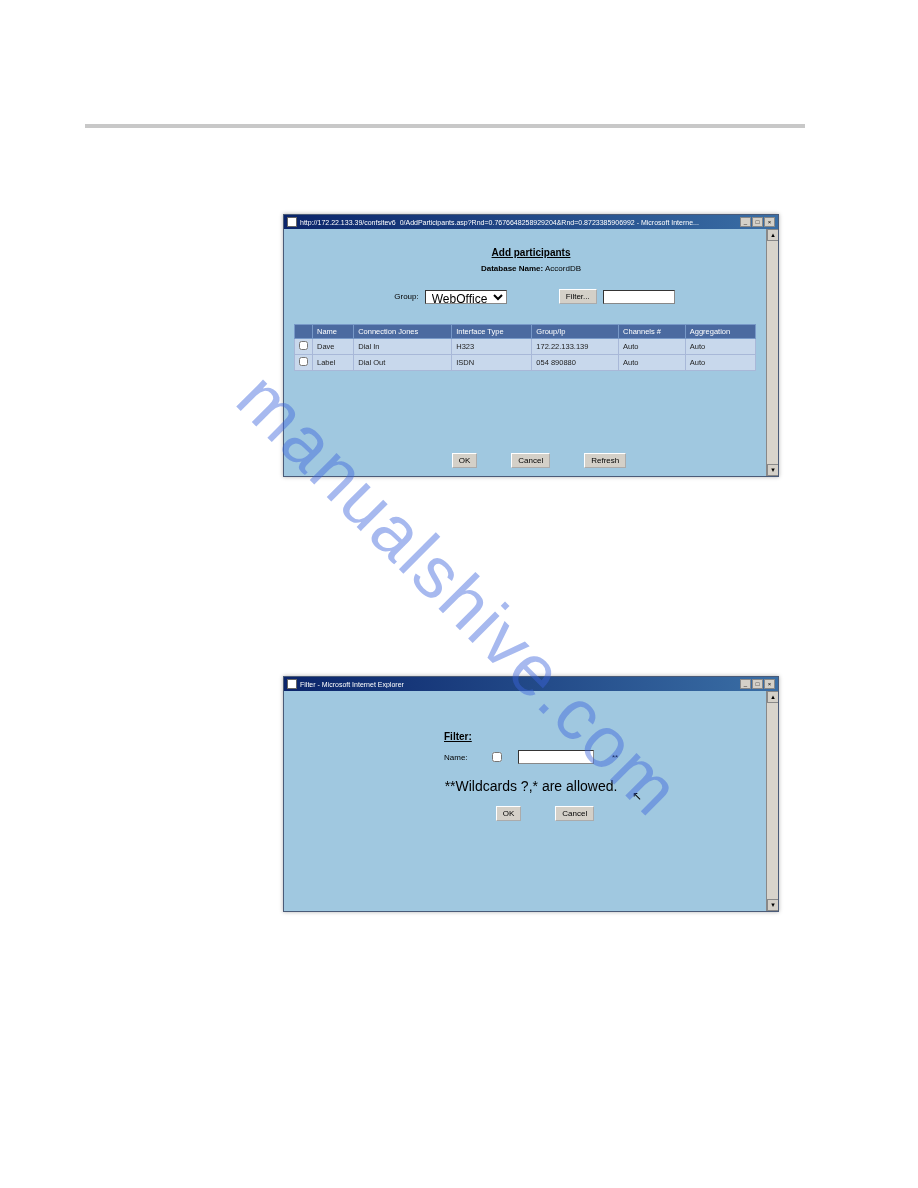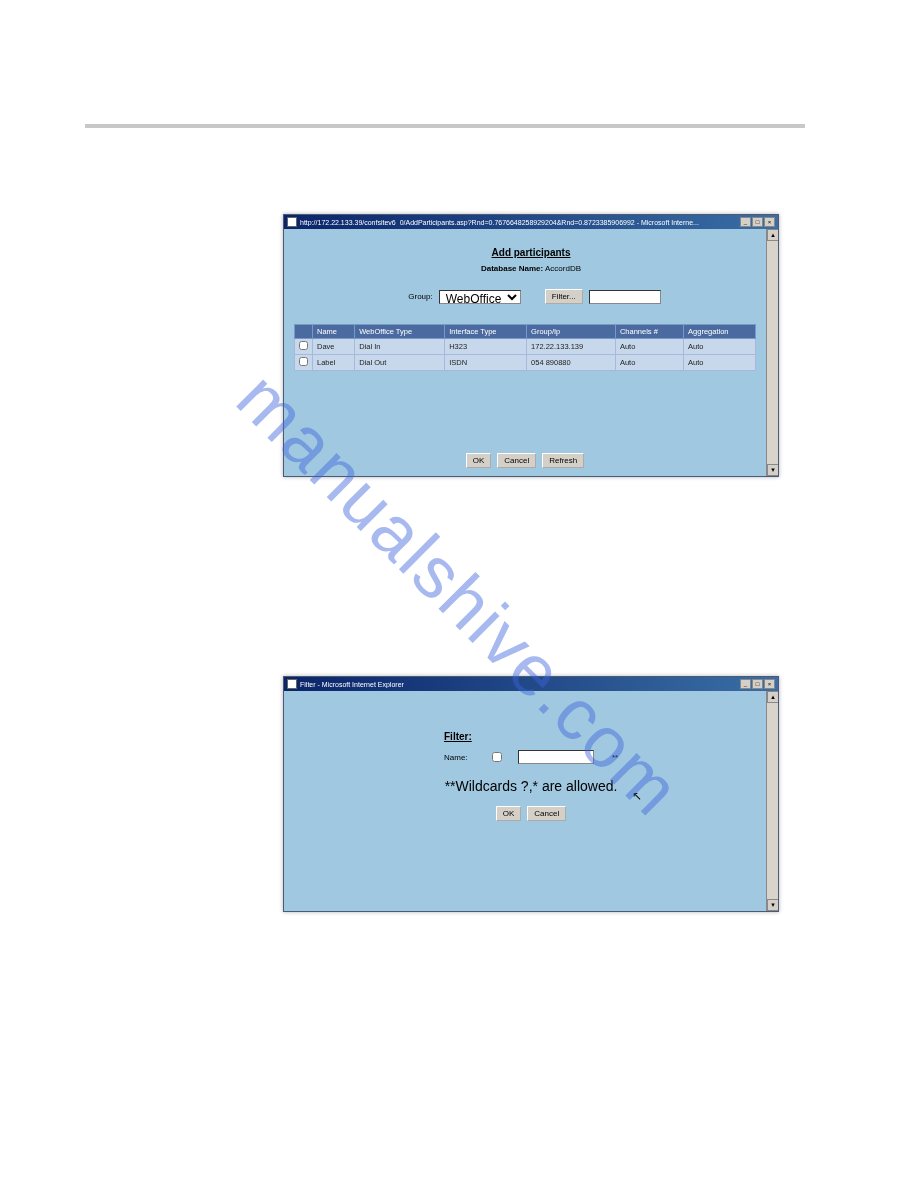--- a/index.html
+++ b/index.html
@@ -80,21 +80,21 @@
   .controls-row {
     display: flex; justify-content: center; align-items: center;
     gap: 6px; margin-top: 16px; font-size: 8px; color: #000; padding-left: 7px;
   }
   .select-ctl {
     font-size: 12px; height: 14px; background: #fff; border: 1px inset #888;
     padding: 0 2px;
   }
   .mini-btn {
     font-size: 8px; height: 15px; background: #d4d0c8;
-    border: 1px outset #fff; padding: 0 6px; cursor: default;
+    border: 1px outset #fff; padding: 0 6px; cursor: default; margin-left: 28px;
   }
   .text-input {
     height: 14px; background: #fff; border: 1px inset #888;
     font-size: 8px; padding: 0 2px;
   }
   .participants-table {
     margin: 20px 10px 0 10px;
     border-collapse: collapse;
     width: calc(100% - 32px);
     font-size: 7.5px;
@@ -182,21 +182,21 @@
       </select>
       <span style="width:12px"></span>
       <button class="mini-btn">Filter...</button>
       <input class="text-input" style="width: 72px;" value="">
     </div>
     <table class="participants-table">
       <thead>
         <tr>
           <th></th>
           <th>Name</th>
-          <th>WebOffice Type</th>
+          <th>Connection Jones</th>
           <th>Interface Type</th>
           <th>Group/Ip</th>
           <th>Channels #</th>
           <th>Aggregation</th>
         </tr>
       </thead>
       <tbody>
         <tr>
           <td class="cb"><input type="checkbox" class="table-checkbox" style=""></td>
           <td>Dave</td>

